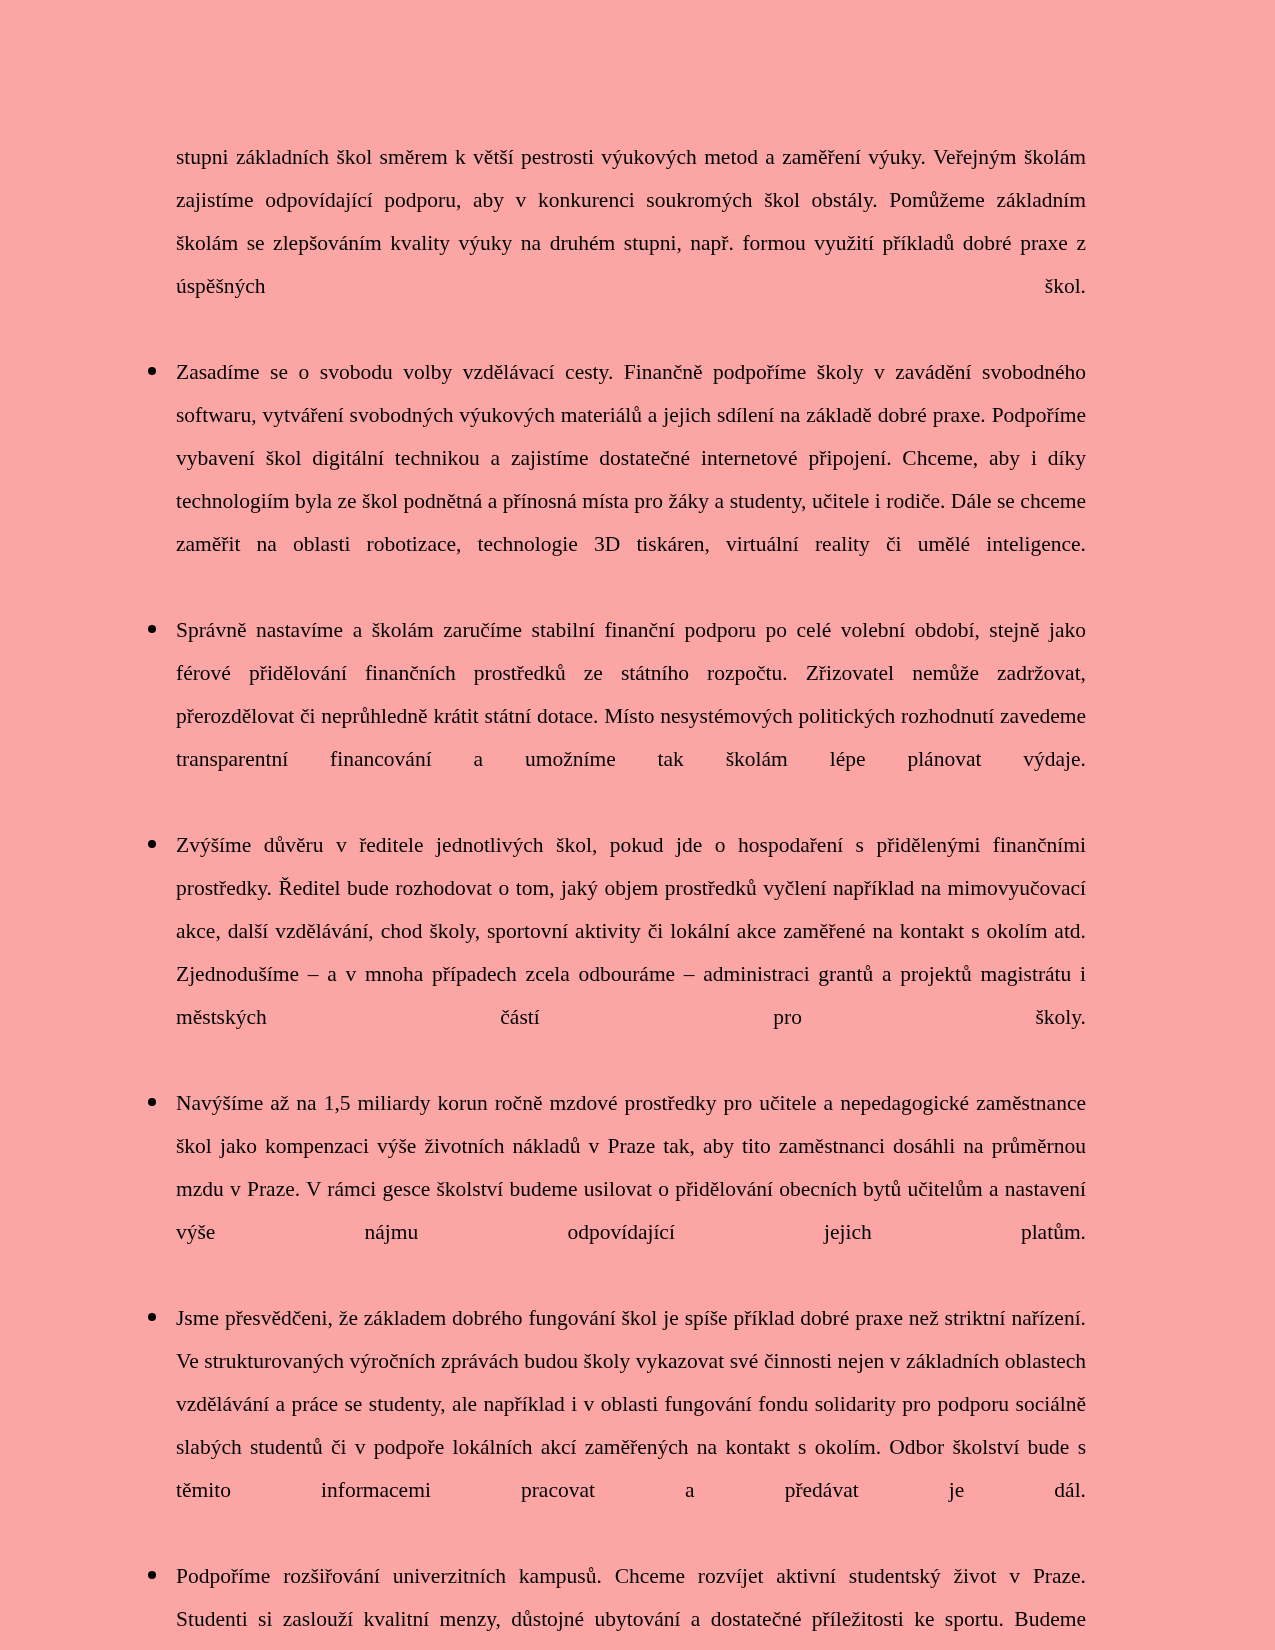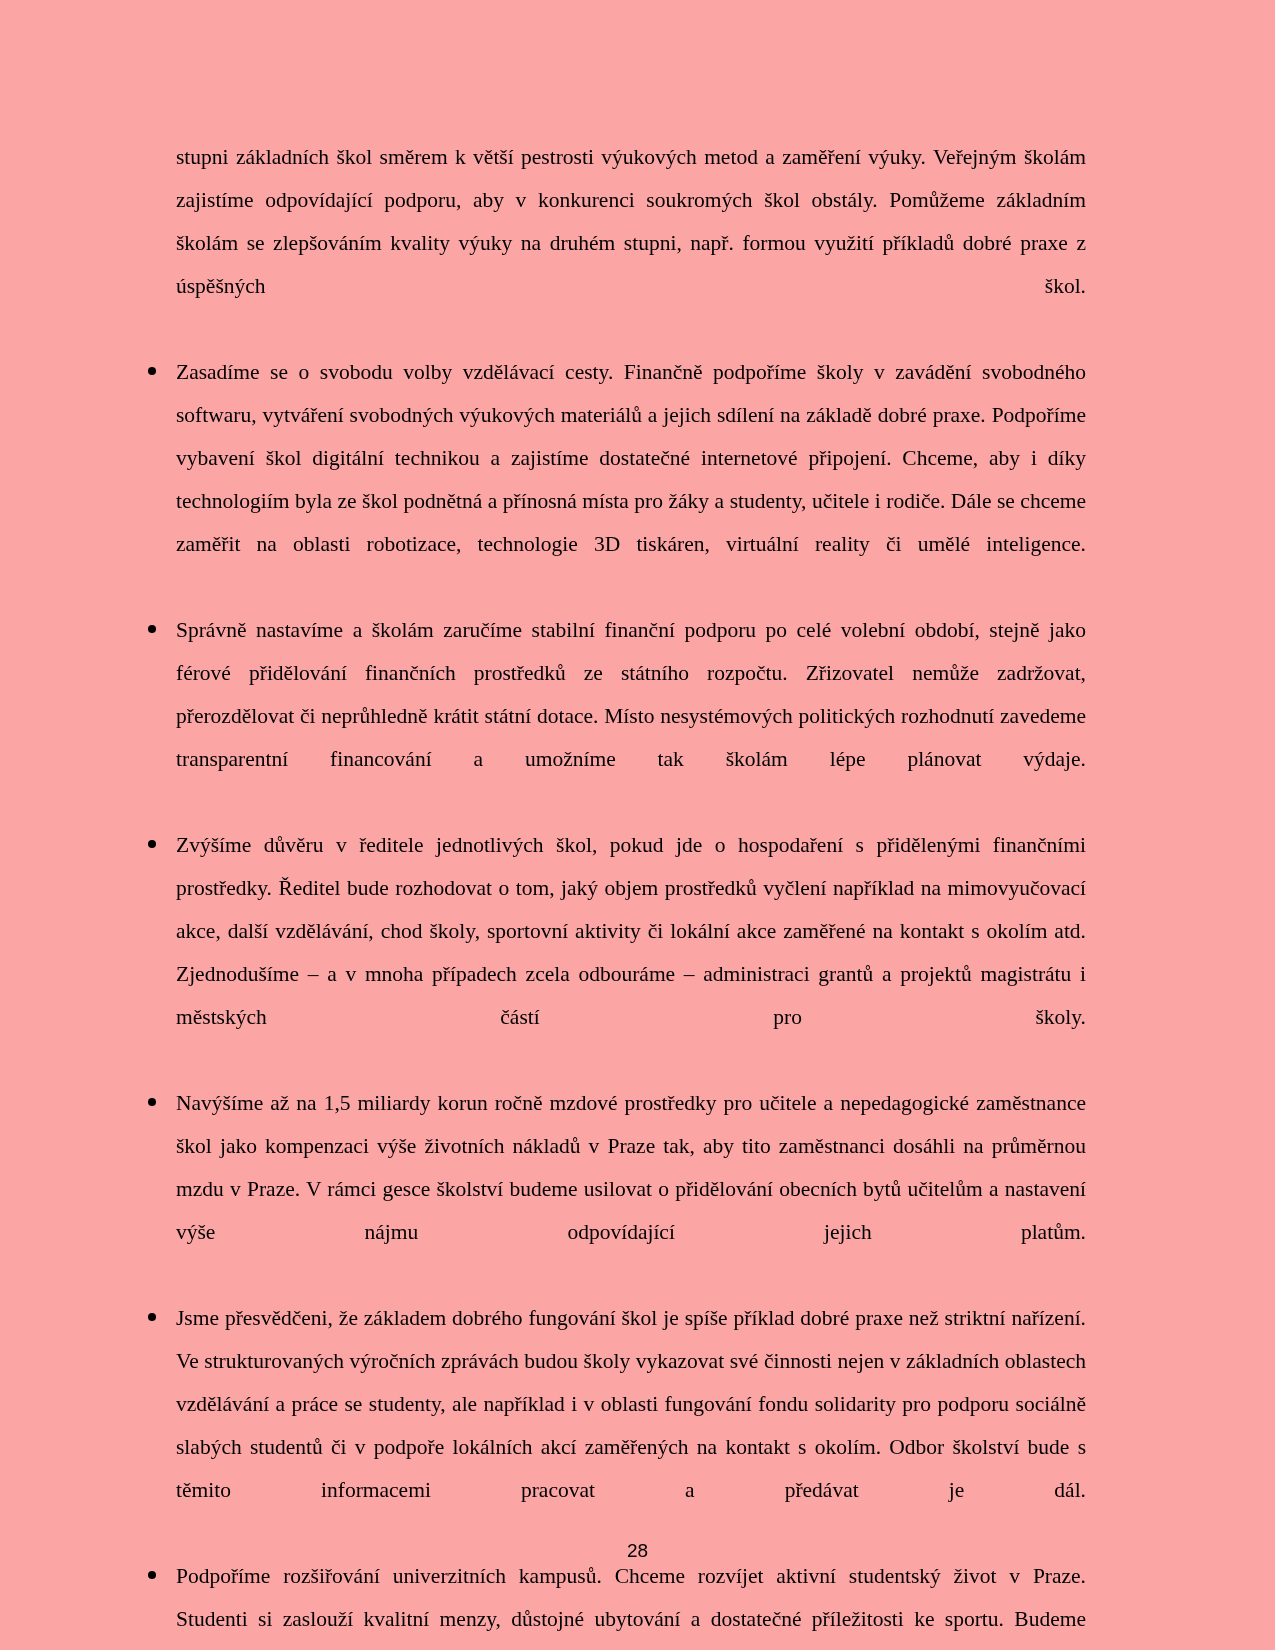--- a/index.html
+++ b/index.html
@@ -145,15 +145,14 @@
       <li>
         <div class="bullet-row">
           <span class="bullet-marker"><span class="dot"></span></span>
           <span class="bullet-body">Podpoříme rozšiřování univerzitních kampusů. Chceme rozvíjet aktivní studentský život v Praze. Studenti si zaslouží kvalitní menzy, důstojné ubytování a dostatečné příležitosti ke sportu. Budeme usilovat o rozšíření otevírací doby studoven ve zkouškovém období.</span>
         </div>
       </li>
 
     </ul>
   </div>
 
-  <div class="page-number">28</div>
 
 </div>
 
 </body></html>

